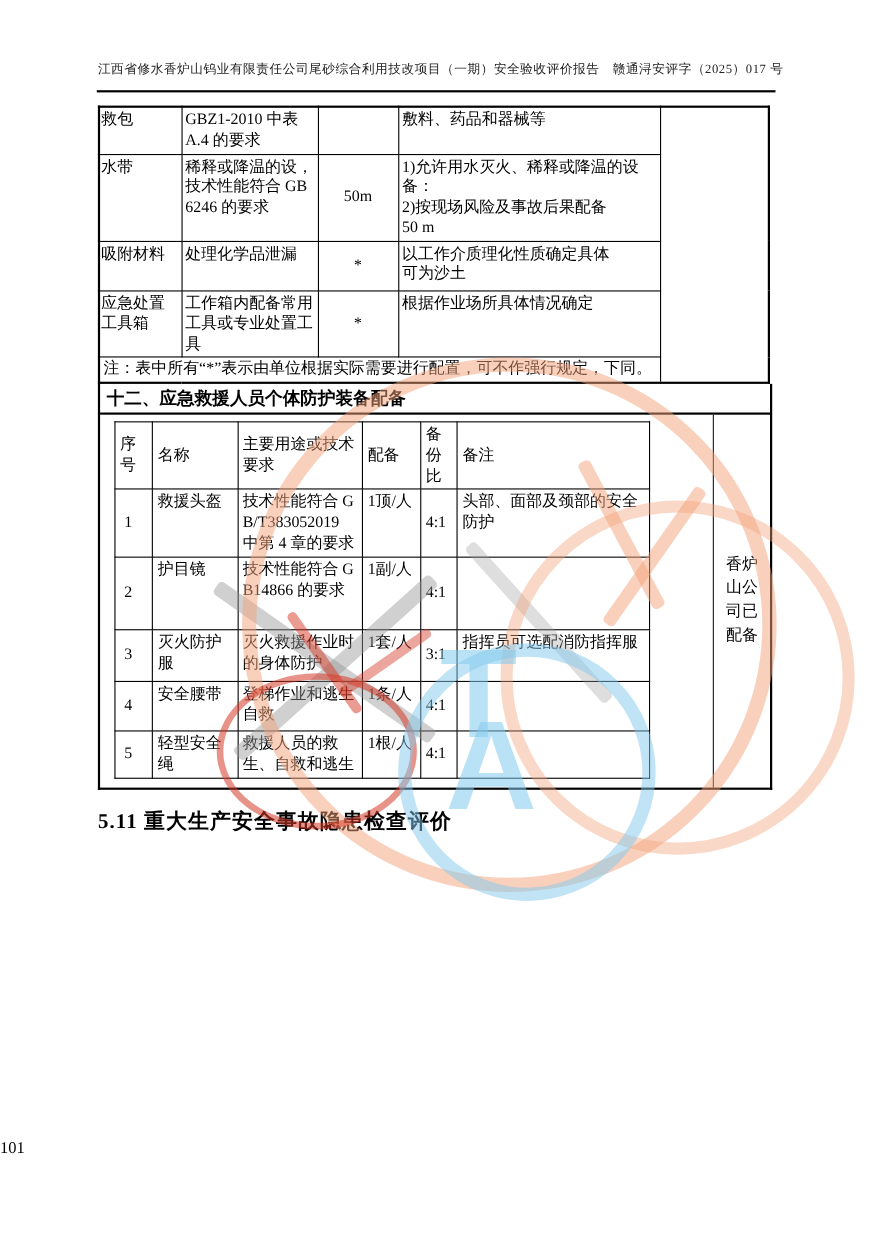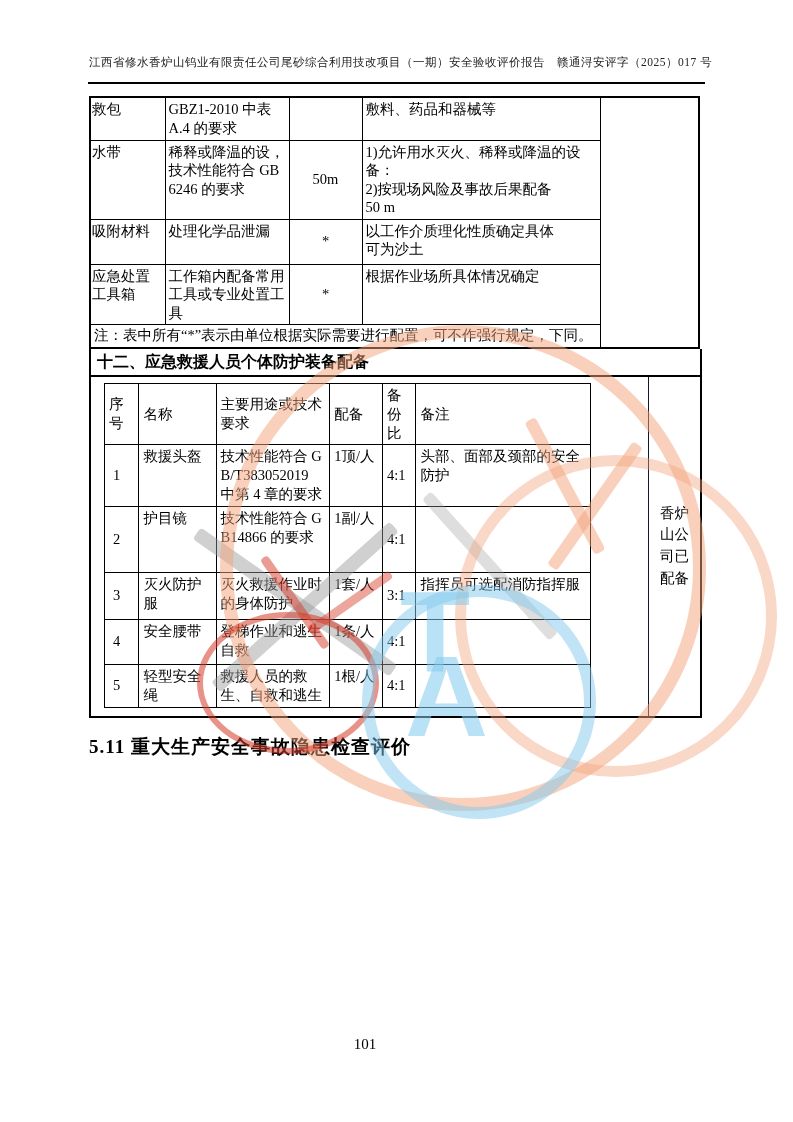--- a/index.html
+++ b/index.html
@@ -29,21 +29,21 @@
   .t2 td.mid{vertical-align:middle;}
   .t2 td.num{vertical-align:middle;padding-left:8px;}
   .t2 tr.head td{vertical-align:middle;}
   .t2status{flex:1;border-left:1px solid #0f172a;display:flex;align-items:center;
             justify-content:center;text-align:center;font-size:14.5px;line-height:1.5;
             padding:4px;}
   
   .para{width:613px;margin:9px 0 0 0;font-size:18px;line-height:31px;
         text-align:justify;text-indent:2em;letter-spacing:.3px;}
   .h511{margin:16px 0 4px 0;font-size:19px;font-weight:bold;letter-spacing:1px;}
-  .pageno{position:absolute;left:0;top:1036px;width:730px;text-align:center;
+  .pageno{position:absolute;left:0;top:1036px;width:730px;text-align:left;
           font-size:15px;z-index:1;}
   
   .wm{position:absolute;inset:0;z-index:5;pointer-events:none;overflow:hidden;}
   .wm-text{position:absolute;left:92px;top:537px;font-size:47px;letter-spacing:0px;
            white-space:nowrap;color:rgba(150,150,150,.50);font-family:"Liberation Sans",sans-serif;}
   .bar{position:absolute;border-radius:4px;}
   .g1{left:175px;top:595px;width:240px;height:14px;background:rgba(150,150,150,.45);transform:rotate(35deg);}
   .g2{left:185px;top:600px;width:240px;height:14px;background:rgba(150,150,150,.45);transform:rotate(-42deg);}
   .g3{left:395px;top:560px;width:190px;height:12px;background:rgba(160,160,160,.35);transform:rotate(48deg);}
   .ring{position:absolute;border-radius:50%;}

